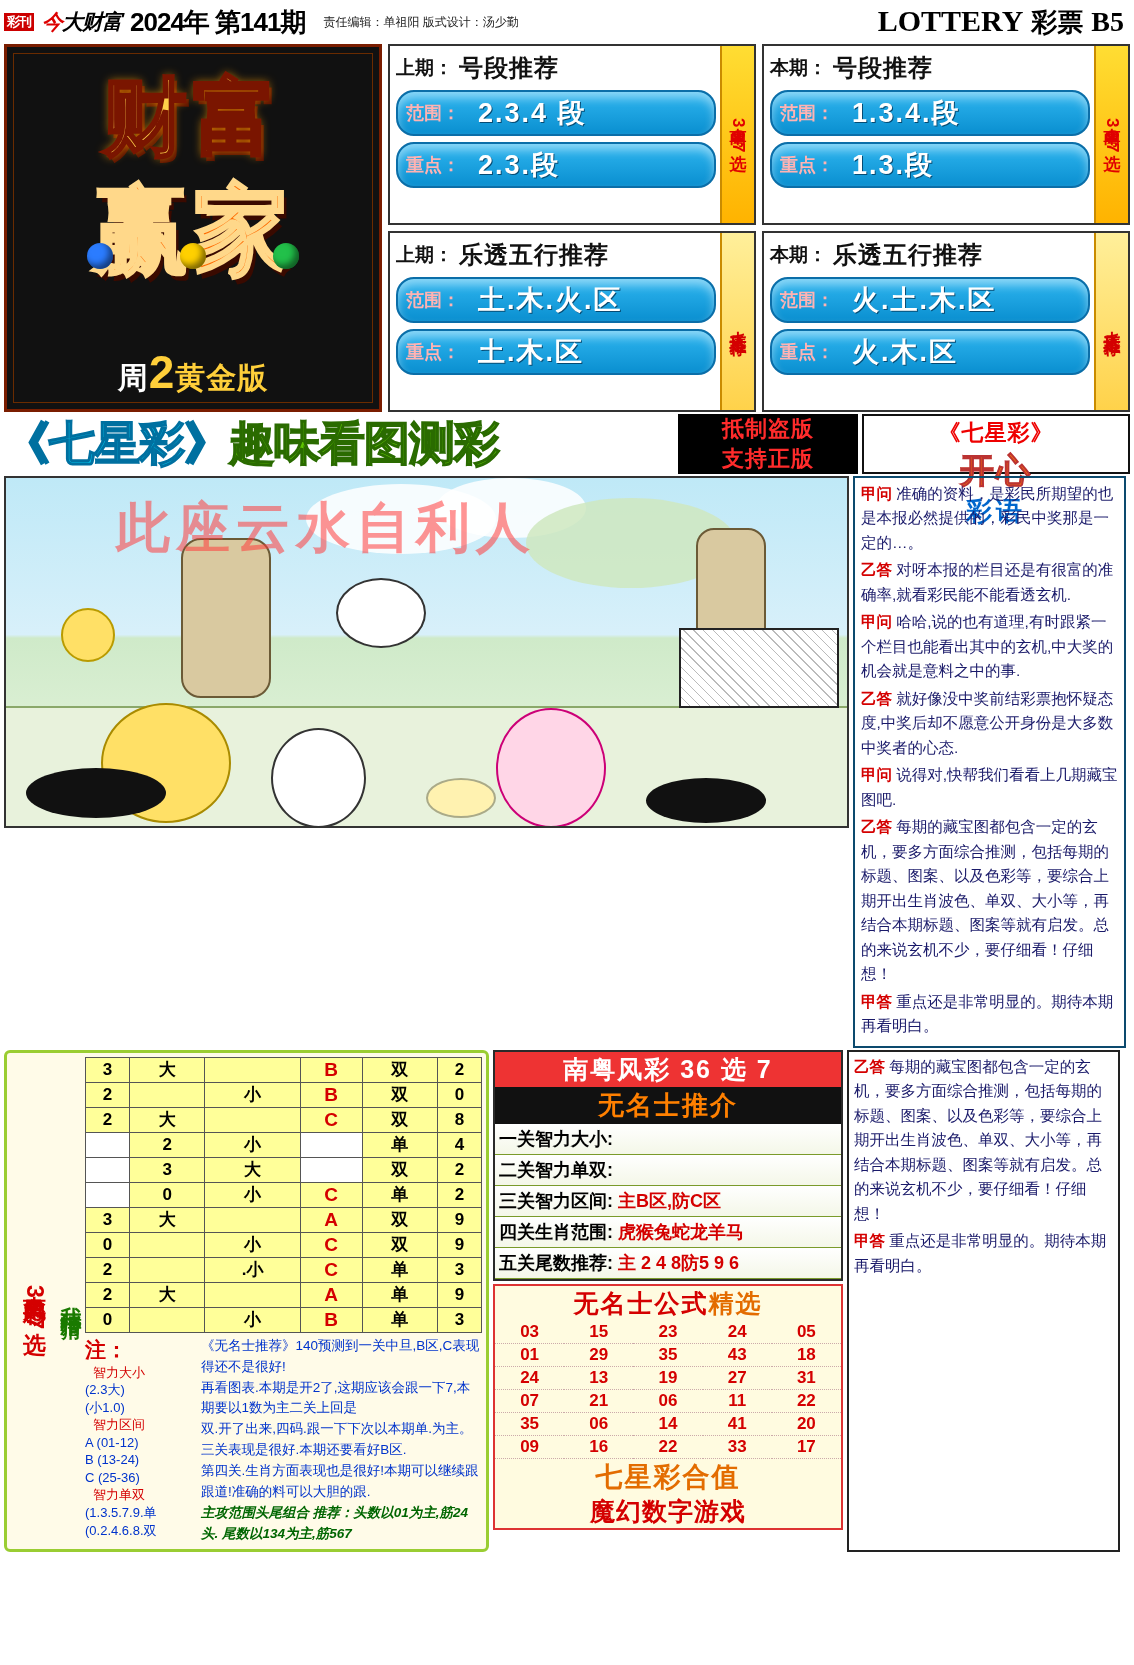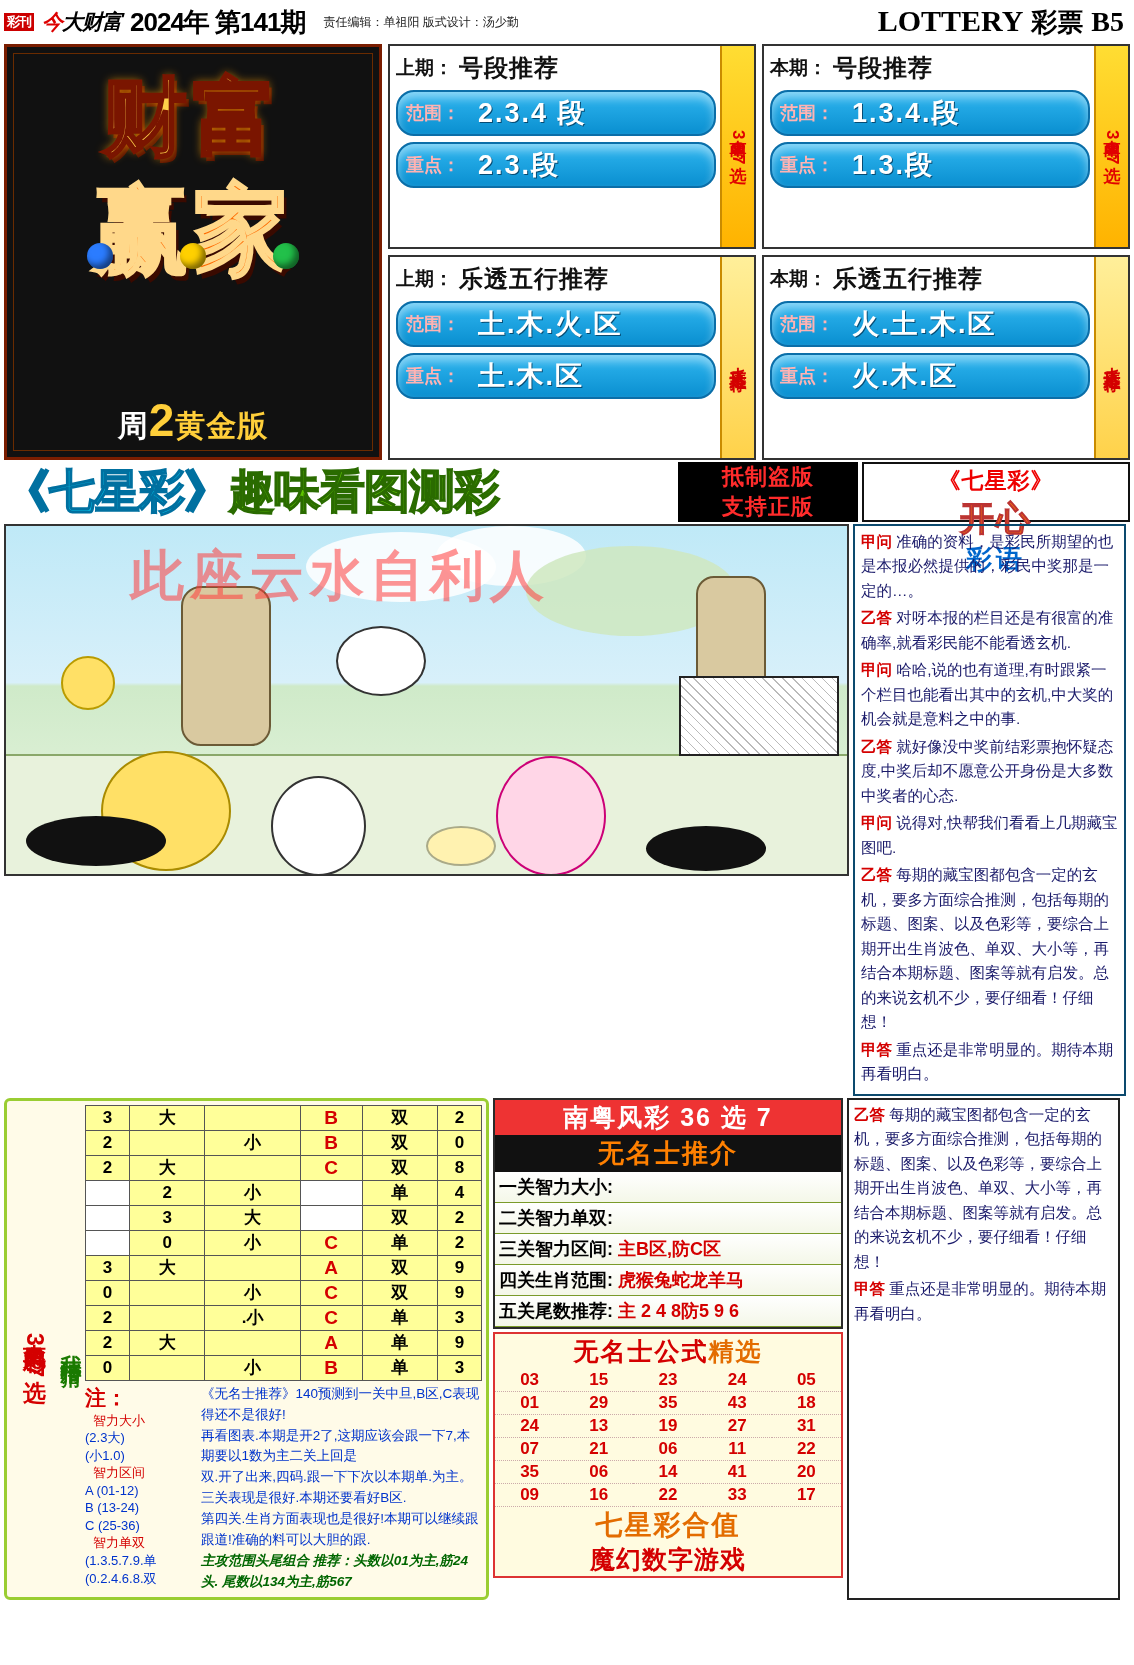--- a/index.html
+++ b/index.html
@@ -19,21 +19,21 @@
   .mh-brand { font-size: 21px; font-weight: bold; letter-spacing: -1px; font-style: italic; }
   .mh-brand .red { color: #d00; }
   .mh-issue { font-size: 26px; font-weight: bold; letter-spacing: -1px; }
   .mh-credits { font-size: 12px; color: #222; margin-left: 10px; }
   .mh-right { margin-left: auto; display: flex; align-items: baseline; gap: 8px; padding-right: 6px; }
   .mh-lottery { font-family: "Liberation Serif", serif; font-size: 30px; font-weight: bold; }
   .mh-cn { font-size: 26px; font-weight: bold; }
   .mh-page { font-family: "Liberation Serif", serif; font-size: 28px; font-weight: bold; }
 
   
-  .toprow { display: flex; height: 416px; padding: 0 4px; gap: 6px; }
+  .toprow { display: flex; height: 368px; padding: 0 4px; gap: 6px; }
 
   
   .poster {
     width: 378px; background: #111; border: 3px solid #7a1d00; position: relative; overflow: hidden;
   }
   .poster::before {
     content: ""; position: absolute; inset: 6px; border: 1px solid #6a2b00;
   }
   .poster-top {
     position: absolute; top: 14px; left: 0; right: 0; text-align: center;
@@ -106,21 +106,21 @@
   .qxc-box .l2 { font-size: 34px; font-weight: bold; color: #ff7a00; -webkit-text-stroke: 1px #b33; letter-spacing: 2px;}
   .qxc-box .l3 { font-size: 26px; font-weight: bold; color: #0066cc; letter-spacing: 4px;}
 
   
   .midrow { display: flex; padding: 0 4px; gap: 4px; }
   .cartoon {
     width: 845px; height: 352px; border: 2px solid #333; position: relative; overflow: hidden;
     background: linear-gradient(#bfe9f7 0%, #d8f0fa 45%, #cfeac9 46%, #eaf6e2 100%);
   }
   .cartoon .overlay-text {
-    position: absolute; top: 14px; left: 124px; font-size: 54px; font-weight: bold;
+    position: absolute; top: 14px; left: 110px; font-size: 54px; font-weight: bold;
     color: rgba(255,60,60,.55); letter-spacing: 6px; font-family: "Liberation Serif", serif;
   }
   .cloud { position: absolute; background: #fff; border-radius: 50%; opacity: .85; }
   .tree-trunk { position: absolute; background: #d9c9a0; border: 2px solid #6b5a36; }
   .grass { position: absolute; left: 0; right: 0; bottom: 0; height: 120px; background: #e8f2dc; border-top: 2px solid #8aa86a;}
   .blob { position: absolute; border-radius: 50%; }
   .net { position: absolute; right: 8px; top: 150px; width: 160px; height: 80px; border: 2px solid #222;
          background: repeating-linear-gradient(45deg, #fff 0 6px, #bbb 6px 7px), repeating-linear-gradient(-45deg, transparent 0 6px, #bbb 6px 7px);}
 
   .rightcol { width: 273px; display: flex; flex-direction: column; }

